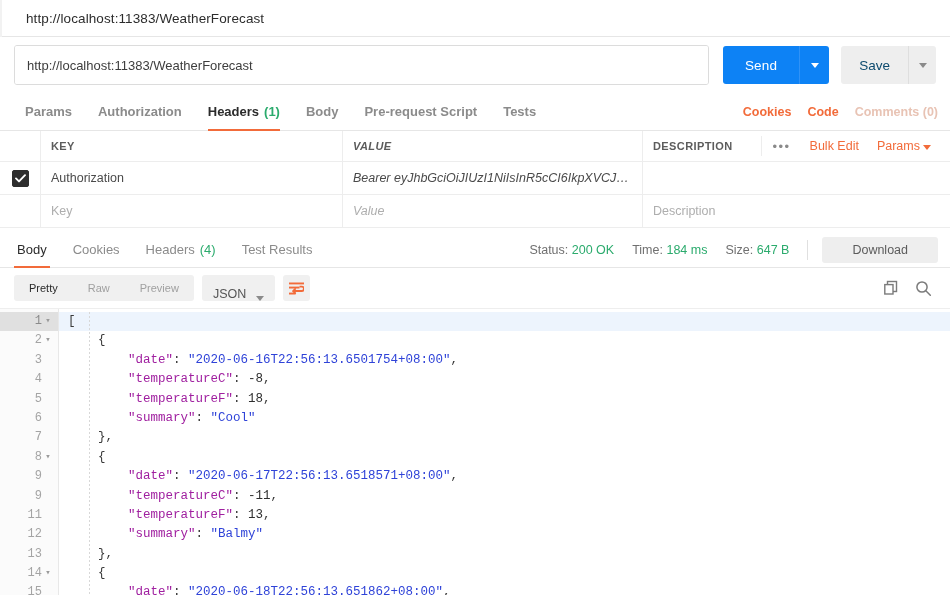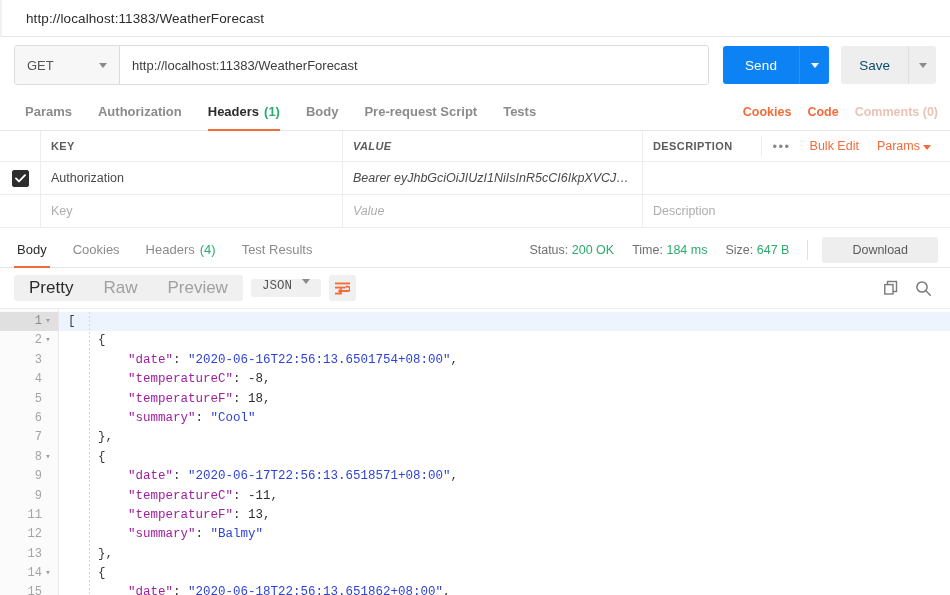--- a/index.html
+++ b/index.html
@@ -134,25 +134,25 @@
     color:#5c5c5c;font-family:"Liberation Sans", sans-serif;font-size:12.5px;padding:0 30px;cursor:pointer;text-align:right;
   }
 
   
   .body-bar{
     flex:0 0 40px;height:40px;display:flex;align-items:center;justify-content:space-between;
     padding:0 14px;box-sizing:border-box;
   }
   .body-left{display:flex;align-items:center;}
   .seg{display:flex;background:#f0f0f0;border-radius:3px;height:26px;align-items:center;}
-  .seg-item{padding:0 15px;font-size:17px;color:#a0a0a0;cursor:pointer;line-height:26px;}
+  .seg-item{padding:0 15px;font-size:11px;color:#a0a0a0;cursor:pointer;line-height:26px;}
   .seg-item.active{color:#2b2b2b;}
   .fmt{
-    display:flex;align-items:flex-start;background:#f0f0f0;border-radius:3px;height:18px;
-    padding:0 11px;margin-left:8px;font-size:12.5px;color:#555;cursor:pointer;font-family:Liberation Mono, monospace;
+    display:flex;align-items:flex-end;background:#f0f0f0;border-radius:3px;height:26px;
+    padding:0 11px;margin-left:8px;font-size:12.5px;color:#555;cursor:pointer;
   }
   .fmt .caret{margin-left:10px;}
   .wrap-btn{
     width:27px;height:26px;background:#f0f0f0;border-radius:3px;margin-left:8px;
     display:flex;align-items:center;justify-content:center;cursor:pointer;
   }
   .body-right{display:flex;align-items:center;}
   .icon-btn{width:26px;height:26px;display:flex;align-items:center;justify-content:center;cursor:pointer;margin-left:6px;}
 
   
@@ -188,24 +188,20 @@
 
 <div class="app">
 
   <div class="titlebar">
     <div class="tab-accent"></div>
     <div class="tab-title">http://localhost:11383/WeatherForecast</div>
   </div>
 
   <div class="urlbar">
     <div class="method-url">
-      <div class="method">
-        <span>GET</span>
-        <span class="caret"></span>
-      </div>
       <input class="url-input" type="text" value="http://localhost:11383/WeatherForecast" style="">
     </div>
     <div class="send-group">
       <button class="send-btn">Send</button>
       <button class="send-caret">
         <i></i>
       </button>
     </div>
     <div class="save-group">
       <button class="save-btn">Save</button>

